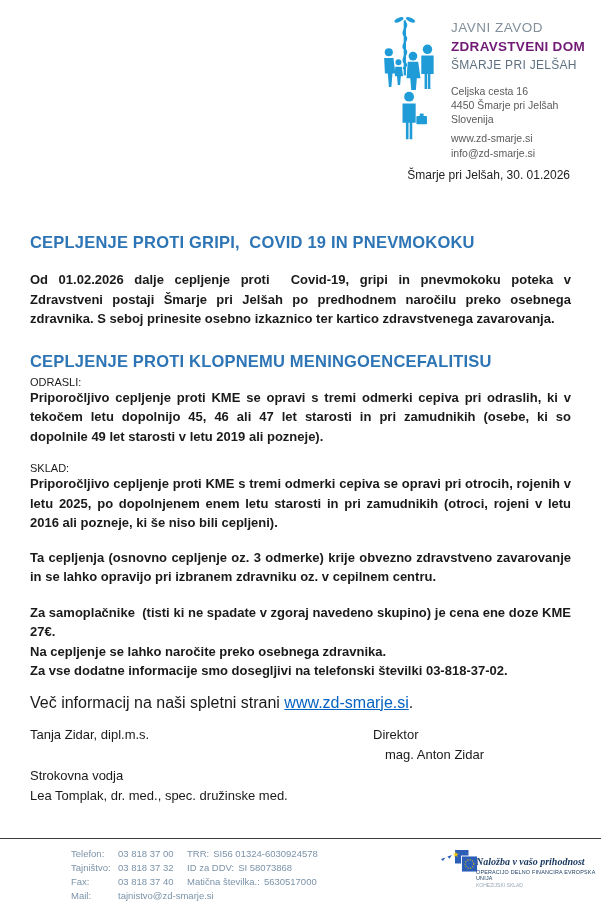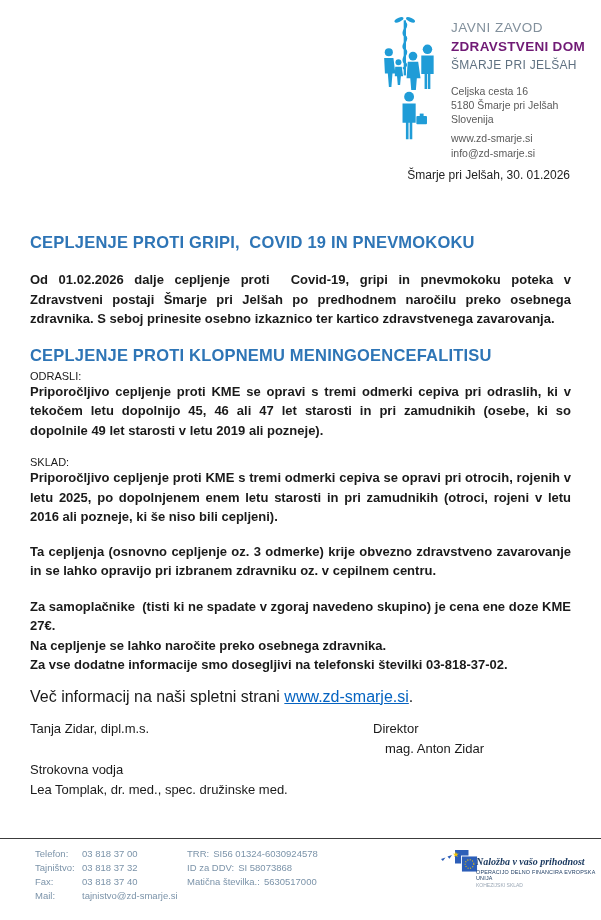--- a/index.html
+++ b/index.html
@@ -12,39 +12,39 @@
   .org1{font-size:13.5px;color:#82909c;letter-spacing:.5px;}
   .org2{font-size:13.5px;font-weight:700;color:#701a75;letter-spacing:.3px;}
   .org3{font-size:12px;color:#5f7181;letter-spacing:.3px;}
   .addr{margin-top:9px;font-size:10.5px;color:#5a5a5a;line-height:14px;}
   .netblock{margin-top:5px;font-size:10.5px;color:#5a5a5a;line-height:15px;}
   .dateline{position:absolute;right:31px;top:168px;font-size:12px;color:#222;}
 
   
   main{position:absolute;left:30px;top:233px;width:541px;}
   .sec{margin:0;font-size:16.5px;font-weight:700;color:#2e75b6;letter-spacing:.2px;white-space:pre-wrap;}
-  .sec2{margin:17px 0 0;}
+  .sec2{margin:23px 0 0;}
   p{margin:0;}
   .b{font-size:13px;font-weight:700;color:#1a1a1a;line-height:19.5px;text-align:justify;white-space:pre-wrap;}
   .p1{margin-top:18px;}
   .lbl{margin-top:5px;font-size:11px;font-weight:400;}
   .gap{margin-top:16px;}
   .gap2{margin-top:15px;}
   .n{margin-top:12px;font-size:16px;font-weight:400;color:#1a1a1a;line-height:19px;}
   .link{color:#0563c1;text-decoration:underline;cursor:pointer;}
   .sigrow{position:relative;margin-top:13px;font-size:13px;line-height:20px;}
   .sigright{position:absolute;left:343px;top:0;}
   .sigright .name{padding-left:12px;}
   .sig2{margin-top:21px;font-size:13px;line-height:20px;}
 
   
   .fline{position:absolute;left:0;right:0;top:838px;border-top:1.2px solid #3c3c3c;}
   .fcol{position:absolute;top:847px;font-size:9.5px;color:#7b93a9;line-height:14px;}
   .fcol1{left:35px;}
-  .fcol1 .flabel{display:inline-block;width:47px;}
+  .fcol1 .flabel{display:inline-block;width:47px;margin-left:36px;}
   .fcol2{left:187px;}
   .fcol2 .flabel{margin-right:4px;}
   .eu{position:absolute;left:440px;top:846px;width:150px;}
   .euflag{position:absolute;left:0;top:2px;}
   .eutext{position:absolute;left:36px;top:10px;width:120px;}
   .eutag{font-family:"Liberation Serif",serif;font-style:italic;font-weight:700;
          font-size:10px;color:#17365d;line-height:11px;}
   .euline2{font-size:5.4px;color:#17365d;letter-spacing:.2px;margin-top:2px;}
   .euline3{font-size:5px;color:#9aa7b5;margin-top:1px;}
 </style>
@@ -81,21 +81,21 @@
       </g>
     </svg>
   </div>
 
   <div class="orgblock">
     <div class="org1">JAVNI ZAVOD</div>
     <div class="org2">ZDRAVSTVENI DOM</div>
     <div class="org3">ŠMARJE PRI JELŠAH</div>
     <div class="addr">
       <div>Celjska cesta 16</div>
-      <div>5180 Šmarje pri Jelšah</div>
+      <div>4450 Šmarje pri Jelšah</div>
       <div>Slovenija</div>
     </div>
     <div class="netblock">
       <div>www.zd-smarje.si</div>
       <div>info@zd-smarje.si</div>
     </div>
   </div>
 
   <div class="dateline">Šmarje pri Jelšah, 30. 01.2026</div>
 

